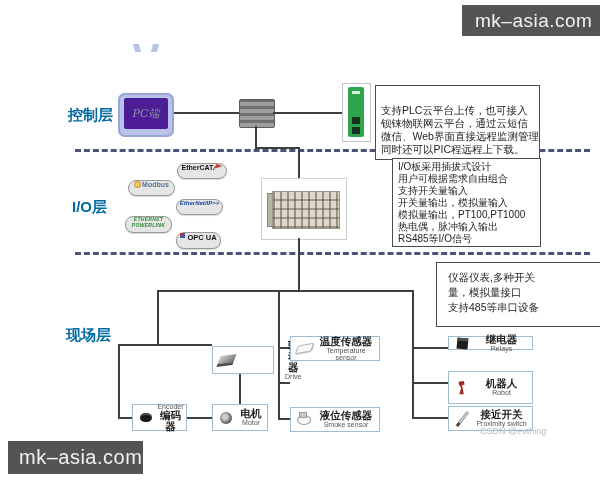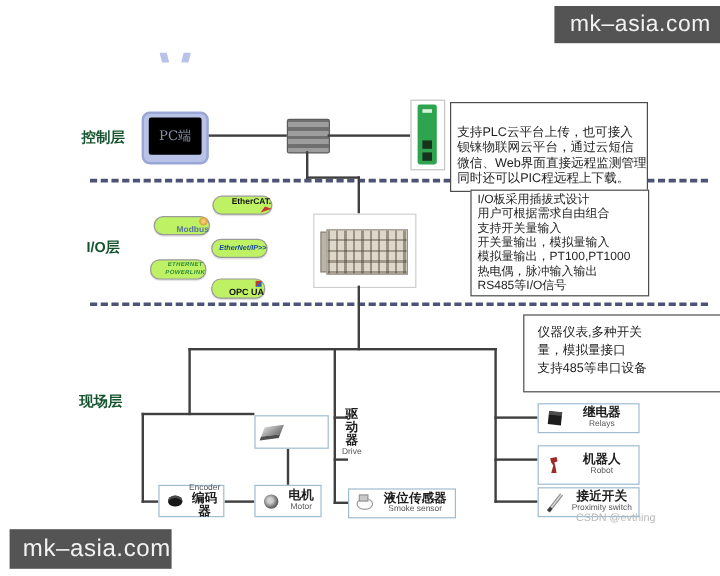--- a/index.html
+++ b/index.html
@@ -9,32 +9,32 @@
 
   
   .wm{background:#545454;color:#f2f2f2;font-size:19px;letter-spacing:.5px;
       display:flex;align-items:center;}
   .wm-top{left:462px;top:5px;width:138px;height:31px;padding-left:13px;}
   .wm-bottom{left:8px;top:441px;width:124px;height:33px;padding-left:11px;font-size:20px;}
 
   .title{left:173px;top:56px;width:200px;text-align:center;font-size:14.5px;
          font-weight:bold;letter-spacing:1.5px;color:#111;}
 
-  .layer-label{font-size:12px;font-weight:bold;color:#14532d;}
+  .layer-label{font-size:15px;font-weight:bold;color:#0369a1;}
 
   
   .ln{background:#3f3f3f;}
   .dash{border-top:3px dashed #4d5377;height:0;}
 
   
   .pc{left:118px;top:93px;width:56px;height:44px;background:#b9c3e8;border-radius:7px;
       box-shadow:inset 0 0 0 2px #9aa7d6;}
-  .pc-screen{position:absolute;left:6px;top:5px;right:6px;bottom:8px;background:#000000;
+  .pc-screen{position:absolute;left:6px;top:5px;right:6px;bottom:8px;background:#4c1d95;
       border-radius:2px;display:flex;align-items:center;justify-content:center;
-      font-family:"DejaVu Serif","Liberation Serif",serif;font-size:11px;color:#8b90a4;}
+      font-family:"DejaVu Serif","Liberation Serif",serif;font-size:11px;color:#8b90a4;font-style:italic;}
   .pc-foot{position:absolute;top:44px;width:6px;height:8px;background:#b9c3e8;}
   .pc-foot.l{left:134px;transform:skewX(14deg);}
   .pc-foot.r{left:152px;transform:skewX(-14deg);}
 
   
   .switch{left:239px;top:99px;width:34px;height:27px;
       background:repeating-linear-gradient(0deg,#9d9d9d 0 4px,#6f6f6f 4px 7px),#8a8a8a;
       border:1px solid #5c5c5c;border-radius:2px;}
 
   
@@ -46,22 +46,22 @@
   .plc-led{position:absolute;left:4px;top:4px;width:8px;height:3px;background:#d9f2e0;}
 
   
   .note{border:1px solid #4c4c4c;background:#fff;font-size:10.5px;color:#1d1d1d;
         white-space:pre-line;}
   .note-ctrl{left:375px;top:85px;width:158px;height:55px;line-height:13px;padding:18px 0 0 5px;}
   .note-io{left:392px;top:158px;width:142px;height:85px;line-height:12px;padding:2px 0 0 5px;font-size:10px;}
   .note-field{left:436px;top:262px;width:153px;height:56px;line-height:15px;padding:7px 0 0 11px;}
 
   
-  .bdg{border:1px solid #9a9a9a;border-radius:8px;background:#bef264;display:flex;
-       align-items:flex-end;justify-content:center;box-shadow:0 1px 1px rgba(0,0,0,.15);flex-direction:column;}
+  .bdg{border:1px solid #9a9a9a;border-radius:8px;background:#e5e5e5;display:flex;
+       align-items:flex-start;justify-content:center;box-shadow:0 1px 1px rgba(0,0,0,.15);}
   .bdg .t{white-space:pre-line;text-align:center;}
   .b-ethercat{left:177px;top:163px;width:48px;height:14px;}
   .b-ethercat .t{font-size:7px;font-weight:bold;color:#121212;}
   .swoosh{width:0;height:0;border-left:7px solid #c4392b;border-top:2px solid transparent;
           border-bottom:3px solid transparent;margin-left:1px;transform:skewX(-35deg);}
   .b-modbus{left:128px;top:180px;width:45px;height:14px;}
   .b-modbus .t{font-size:7px;font-weight:bold;color:#57749c;}
   .gear{width:7px;height:7px;border-radius:50%;background:radial-gradient(circle,#f3cf7a 20%,#d99a2b 70%);margin-right:1px;}
   .b-ethernet{left:176px;top:199px;width:45px;height:14px;}
   .b-ethernet .t{font-size:6px;font-weight:bold;font-style:italic;color:#17479e;}
@@ -231,33 +231,42 @@
   <div class="abs dev" style="left:132px;top:404px;width:55px;height:27px;">
     <span class="ico">
         <span class="i-encoder"></span>
       </span>
     <span class="txt">
       <span class="en">Encoder</span>
       <span class="zh">编码器</span>
     </span>
   </div>
 
+  <div class="abs dev" style="left:290px;top:336px;width:90px;height:25px;">
+    <span class="ico">
+        <span class="i-temp"></span>
+      </span>
+    <span class="txt">
+      <span class="zh">温度传感器</span>
+      <span class="en">Temperature sensor</span>
+    </span>
+  </div>
 
 
   <div class="abs dev" style="left:290px;top:407px;width:90px;height:25px;">
     <span class="ico">
         <span class="i-smoke"></span>
       </span>
     <span class="txt">
       <span class="zh">液位传感器</span>
       <span class="en">Smoke sensor</span>
     </span>
   </div>
 
-  <div class="abs dev" style="left:448px;top:336px;width:85px;height:25px;">
+  <div class="abs dev" style="left:448px;top:336px;width:85px;height:14px;">
     <span class="ico">
         <span class="i-relay"></span>
       </span>
     <span class="txt">
       <span class="zh">继电器</span>
       <span class="en">Relays</span>
     </span>
   </div>
 
   <div class="abs dev" style="left:448px;top:371px;width:85px;height:33px;">

